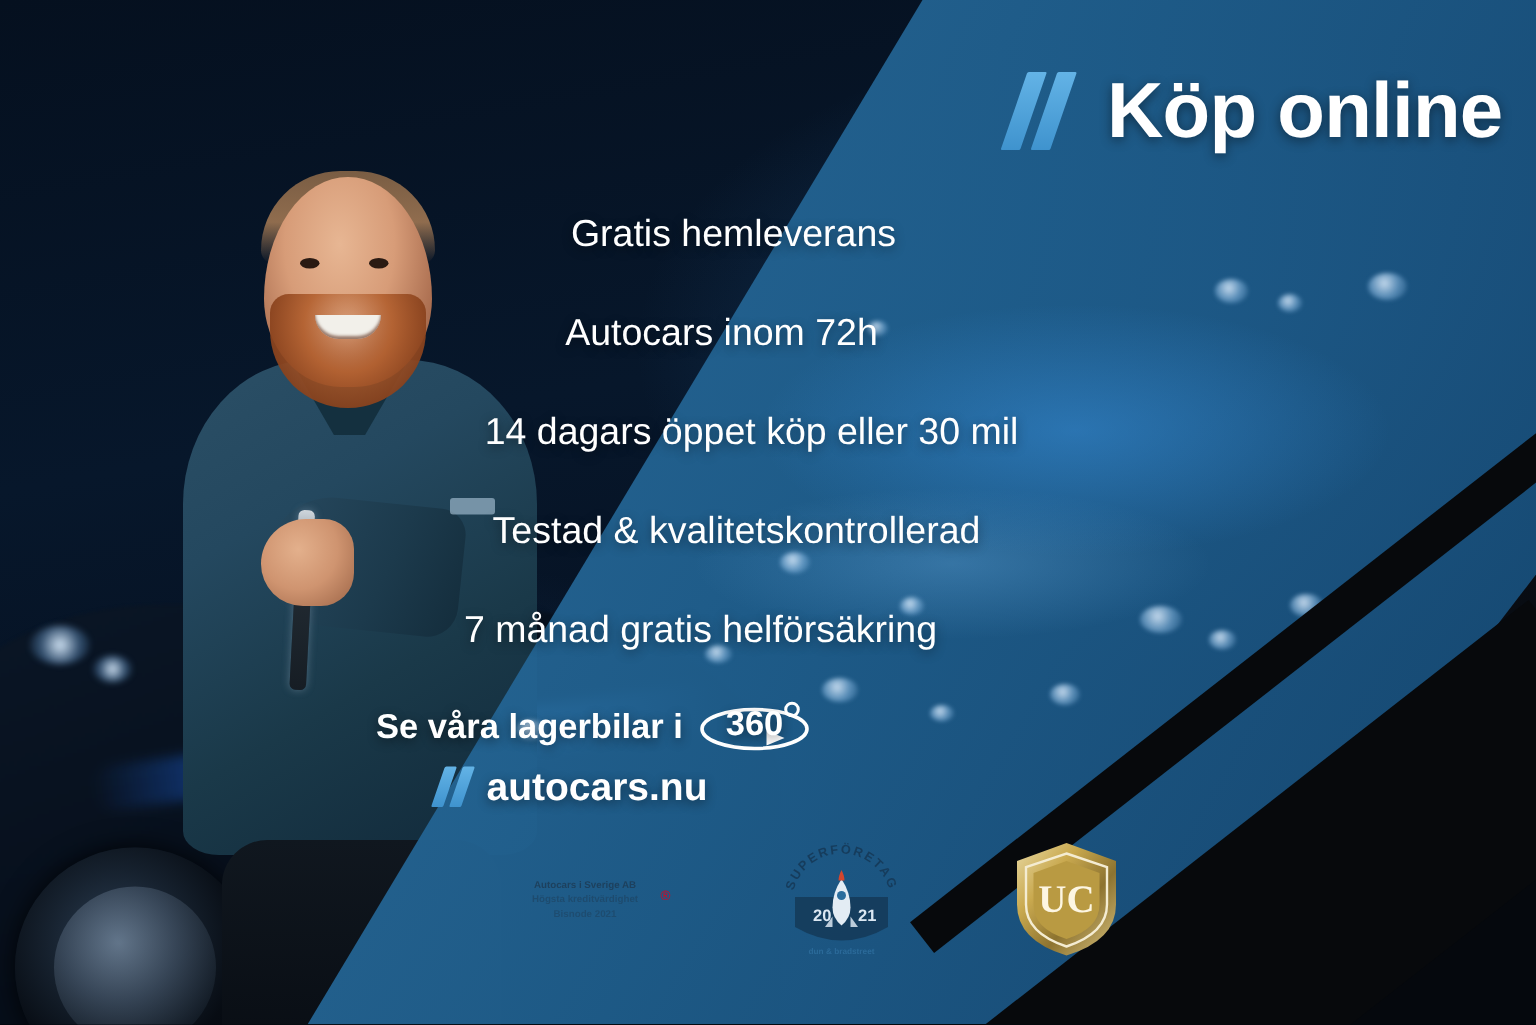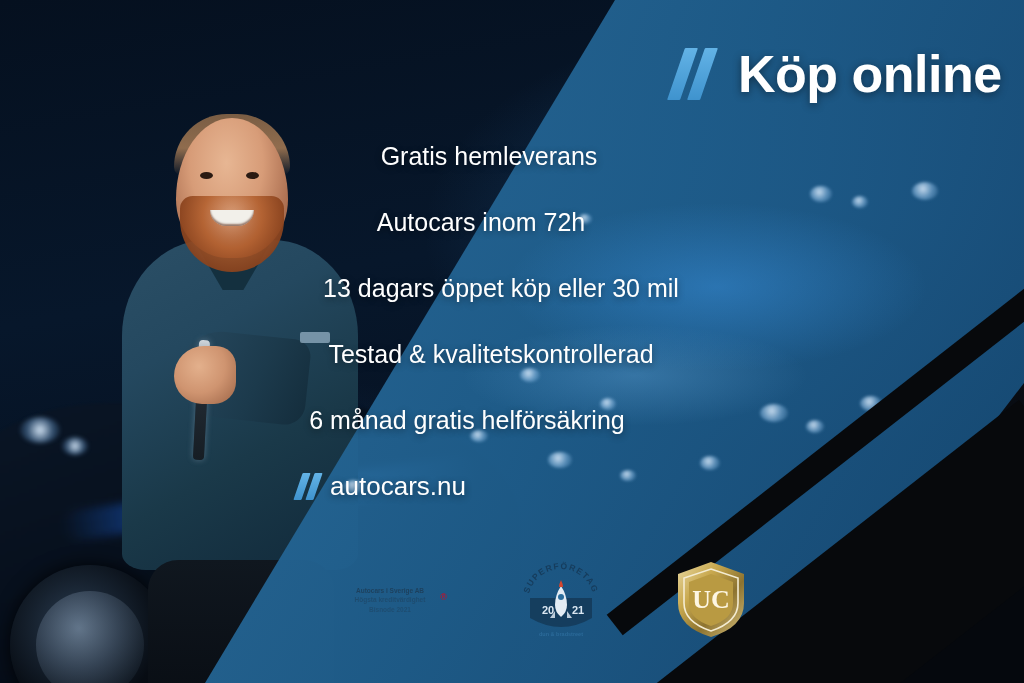--- a/index.html
+++ b/index.html
@@ -174,21 +174,21 @@
   .cta { position:absolute; left:0; top:465px; width:1024px; text-align:center; }
   .cta-line1 {
     display:inline-flex; align-items:center; gap:10px;
     color:#fff; font-size:23px; font-weight:700;
     text-shadow:0 2px 7px rgba(0,0,0,.45); padding-right:232px;
   }
   .icon360 { position:relative; width:76px; height:38px; display:inline-block; }
   .icon360 svg { position:absolute; left:0; top:0; }
   .cta-line2 {
     display:inline-flex; align-items:center; gap:6px; margin-top:6px;
-    color:#fff; font-size:26px; font-weight:400;
+    color:#fff; font-size:26px; font-weight:700;
     text-shadow:0 2px 7px rgba(0,0,0,.45); padding-right:260px;
   }
   .slash-sm { display:inline-block; width:26px; height:27px; position:relative; }
   .slash-sm i {
     position:absolute; top:0; width:8px; height:27px; display:block;
     background:linear-gradient(180deg,#63b3e6 0%,#3f93ce 100%);
     transform:skewX(-19deg); border-radius:1px;
   }
   .slash-sm i:nth-child(1){ left:0; }
   .slash-sm i:nth-child(2){ left:12px; }
@@ -274,26 +274,39 @@
       <span class="slash-mark">
           <i></i>
           <i></i>
         </span>
       <span class="headline">Köp online</span>
     </div>
 
     <div class="bullets">
       <div class="bullet b1">Gratis hemleverans</div>
       <div class="bullet b2">Autocars inom 72h</div>
-      <div class="bullet b3">13 dagars öppet köp eller 30 mil</div>
+      <div class="bullet b3">14 dagars öppet köp eller 30 mil</div>
       <div class="bullet b4">Testad &amp; kvalitetskontrollerad</div>
-      <div class="bullet b5">6 månad gratis helförsäkring</div>
+      <div class="bullet b5">7 månad gratis helförsäkring</div>
     </div>
 
     <div class="cta">
+      <div>
+        <span class="cta-line1">
+          <span>Se våra lagerbilar i</span>
+          <span class="icon360">
+            <svg width="76" height="38" viewBox="0 0 76 38">
+              <ellipse cx="38" cy="21" rx="35" ry="13" fill="none" stroke="#ffffff" stroke-width="2.4"></ellipse>
+              <path d="M46 32 L58 27 L46 22 Z" fill="#ffffff"></path>
+              <text x="38" y="25" text-anchor="middle" fill="#ffffff" font-family="Liberation Sans, sans-serif" font-size="23" font-weight="700">360</text>
+              <circle cx="63" cy="8" r="4.2" fill="none" stroke="#ffffff" stroke-width="2"></circle>
+            </svg>
+          </span>
+        </span>
+      </div>
       <div>
         <span class="cta-line2">
           <span class="slash-sm">
               <i></i>
               <i></i>
             </span>
           <span>autocars.nu</span>
         </span>
       </div>
     </div>

